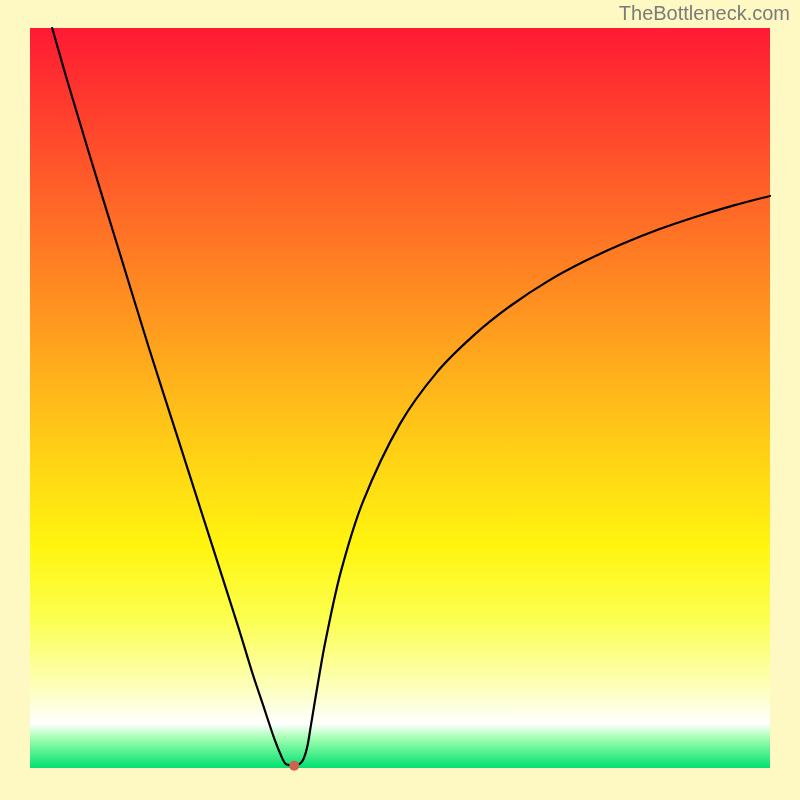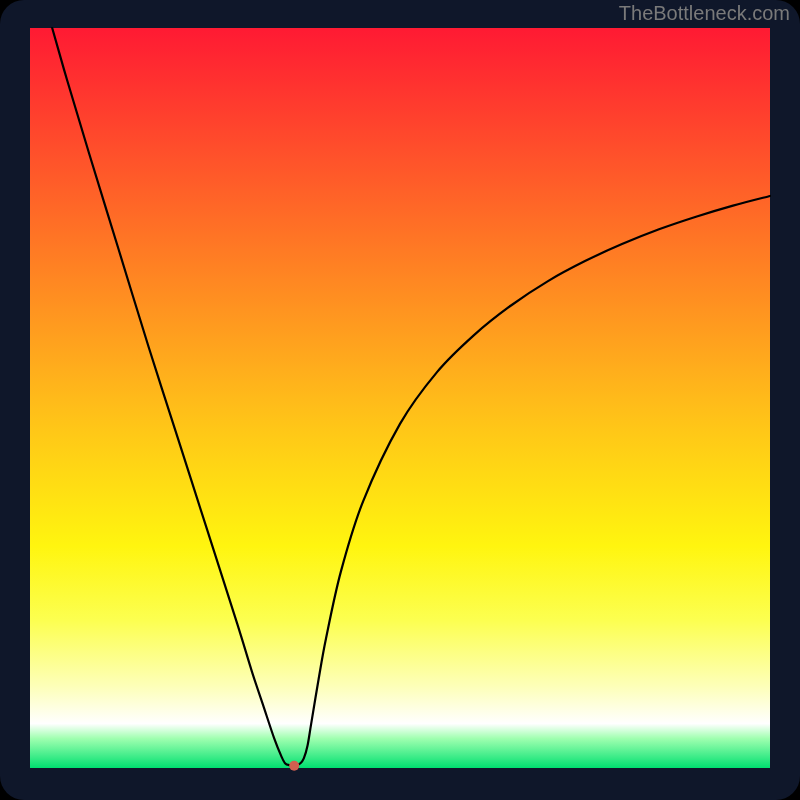--- a/index.html
+++ b/index.html
@@ -1,22 +1,21 @@
 <!DOCTYPE html>
 <html><head>
 <meta charset="utf-8">
 <style>
   * { margin: 0; padding: 0; box-sizing: border-box; }
   html, body { width: 800px; height: 800px; overflow: hidden; background: #000; }
   .container {
     width: 800px;
     height: 800px;
-    background: #0f172a;
+    background: #fef9c3;
     position: relative;
-    border-radius: 24px;
   }
   .watermark {
     position: absolute;
     top: 2px;
     right: 10px;
     font-family: Arial, Helvetica, sans-serif;
     font-size: 20px;
     color: #7a7a7a;
     font-weight: 500;
     z-index: 10;

